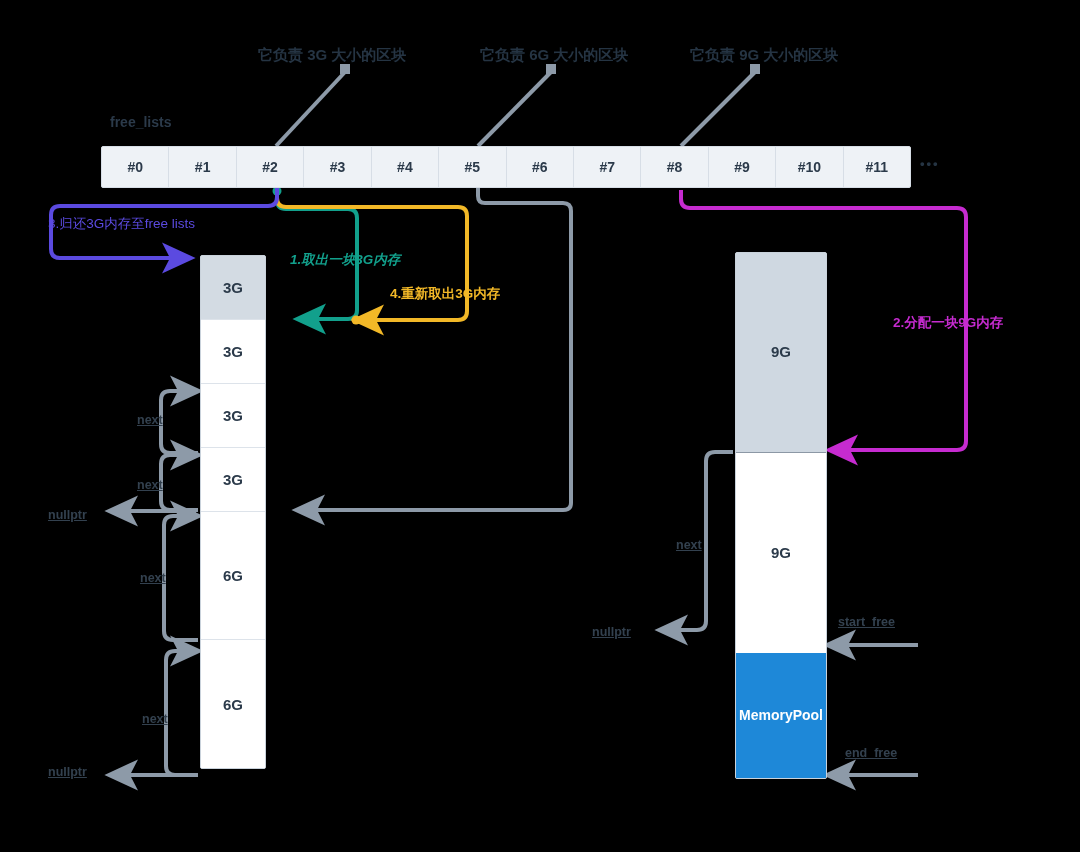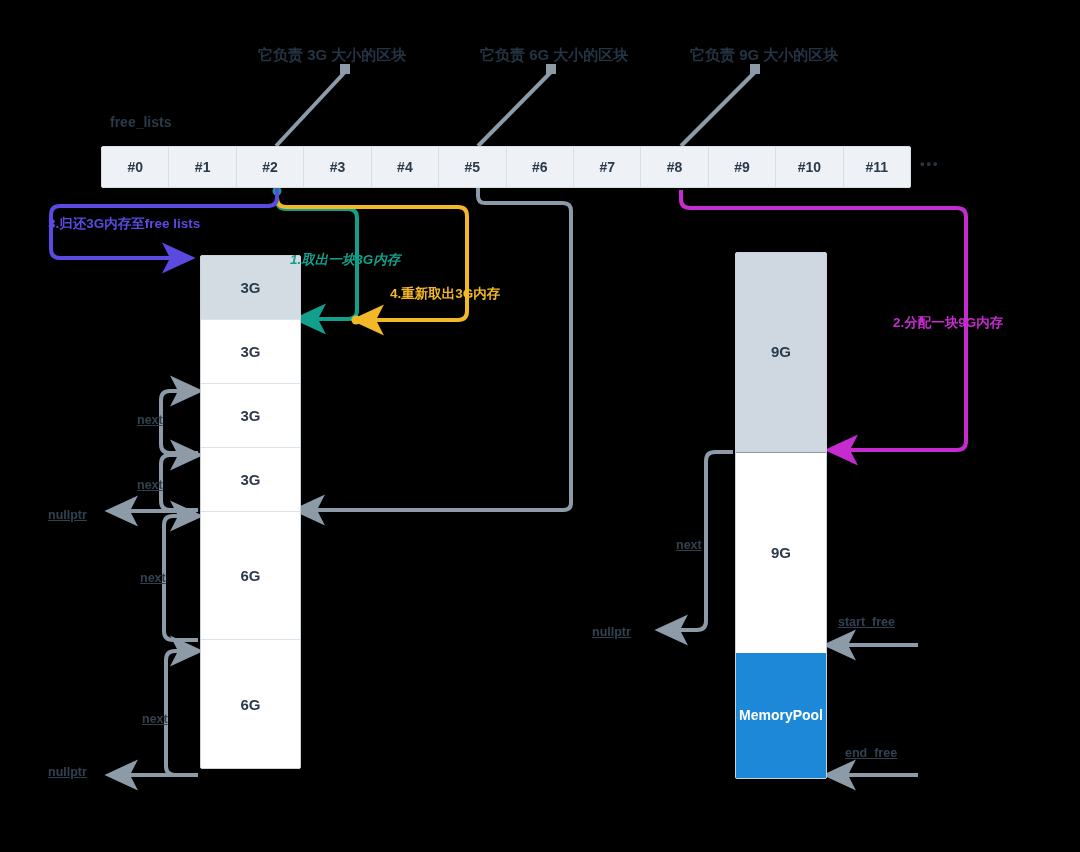--- a/index.html
+++ b/index.html
@@ -14,38 +14,38 @@
 
   
   #freelists{position:absolute;left:101px;top:146px;width:810px;height:42px;display:flex;
              border:1px solid #d7dee6;background:#eef2f6;box-sizing:border-box;border-radius:2px;}
   #freelists .cell{flex:1 1 0;display:flex;align-items:center;justify-content:center;
              font-size:14px;font-weight:600;color:#2b3a4a;border-right:1px solid #d7dee6;box-sizing:border-box;}
   #freelists .cell:last-child{border-right:none;}
   #fl-ellipsis{position:absolute;left:920px;top:156px;font-size:13px;font-weight:700;color:#253443;letter-spacing:2px;}
 
   
-  #leftcol{position:absolute;left:200px;top:255px;width:101px;border:1px solid #c9d2db;
+  #leftcol{position:absolute;left:200px;top:255px;width:66px;border:1px solid #c9d2db;
            box-sizing:border-box;background:#fff;border-radius:2px;}
   #leftcol .blk{display:flex;align-items:center;justify-content:center;font-size:15px;font-weight:600;
            color:#2b3a4a;border-bottom:1px solid #dde3ea;box-sizing:border-box;background:#fff;}
   #leftcol .blk:last-child{border-bottom:none;}
   #leftcol .blk.shaded{background:#d3dbe3;}
 
   
   #rightcol{position:absolute;left:735px;top:252px;width:92px;border:1px solid #c9d2db;
             box-sizing:border-box;border-radius:2px;background:#fff;}
   #rightcol .blk{display:flex;align-items:center;justify-content:center;font-size:15px;font-weight:600;
             color:#2b3a4a;box-sizing:border-box;background:#fff;text-align:center;line-height:1.25;}
   #rightcol .blk.shaded{background:#cfd8e1;border-bottom:1px solid #8c98a5;}
   #rightcol .blk.pool{background:#1e88d8;color:#ffffff;font-size:14px;font-weight:700;flex-direction:row;}
 
   .note-teal{color:#12a08c;font-weight:700;font-size:13.5px;font-style:italic;}
   .note-amber{color:#f2b827;font-weight:700;font-size:13.5px;}
-  .note-violet{color:#5b4ae0;font-weight:700;font-size:13.5px;}
+  .note-violet{color:#5b4ae0;font-weight:400;font-size:13.5px;}
   .note-magenta{color:#c62bd0;font-weight:700;font-size:13.5px;}
 
   
   #watermark{position:absolute;left:48px;top:804px;display:flex;align-items:center;gap:8px;
              color:#46566a;font-size:15px;font-weight:700;}
   #watermark .wm-mark{width:22px;height:22px;position:relative;}
 </style>
 </head>
 <body>
 

